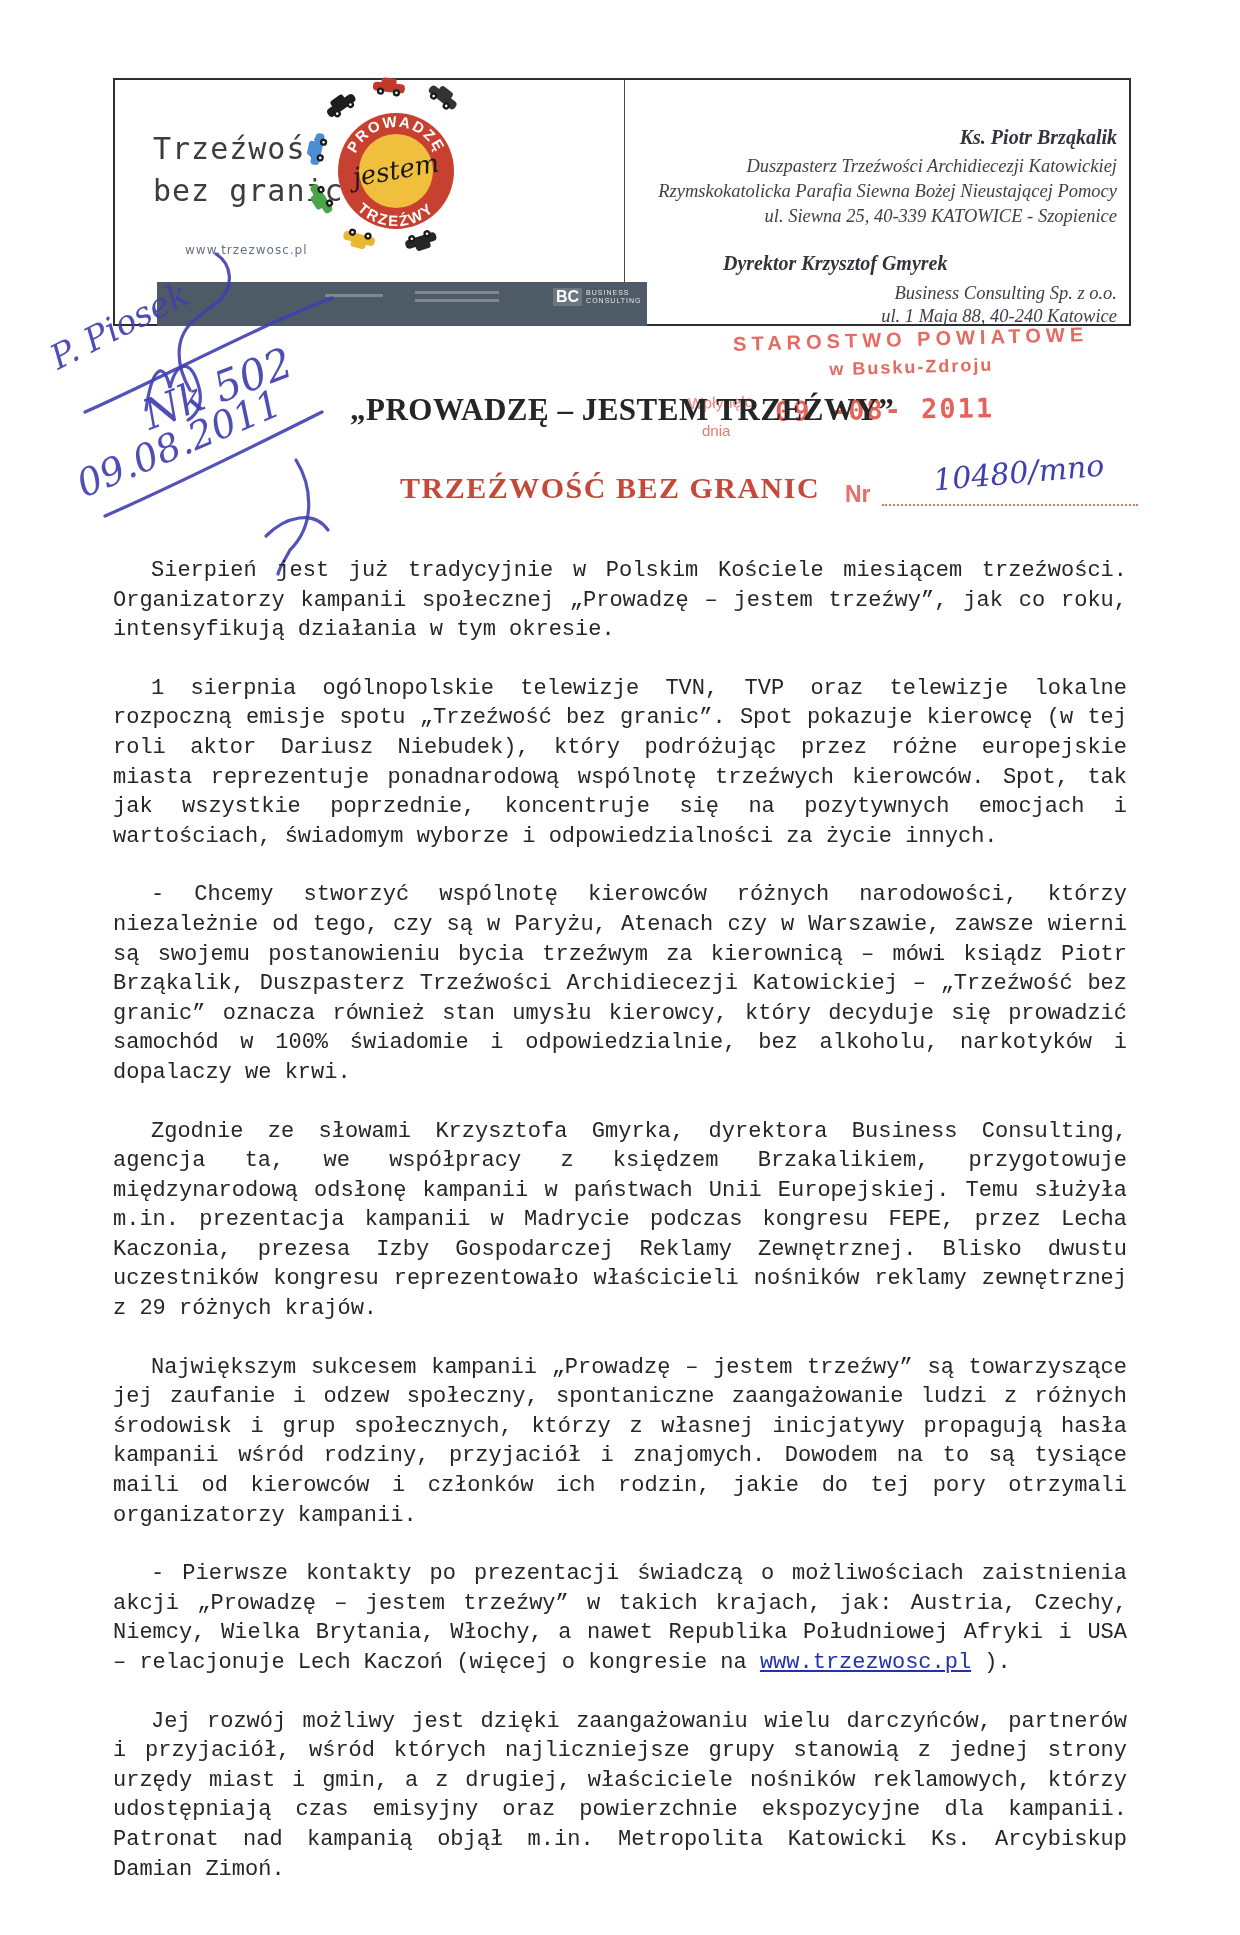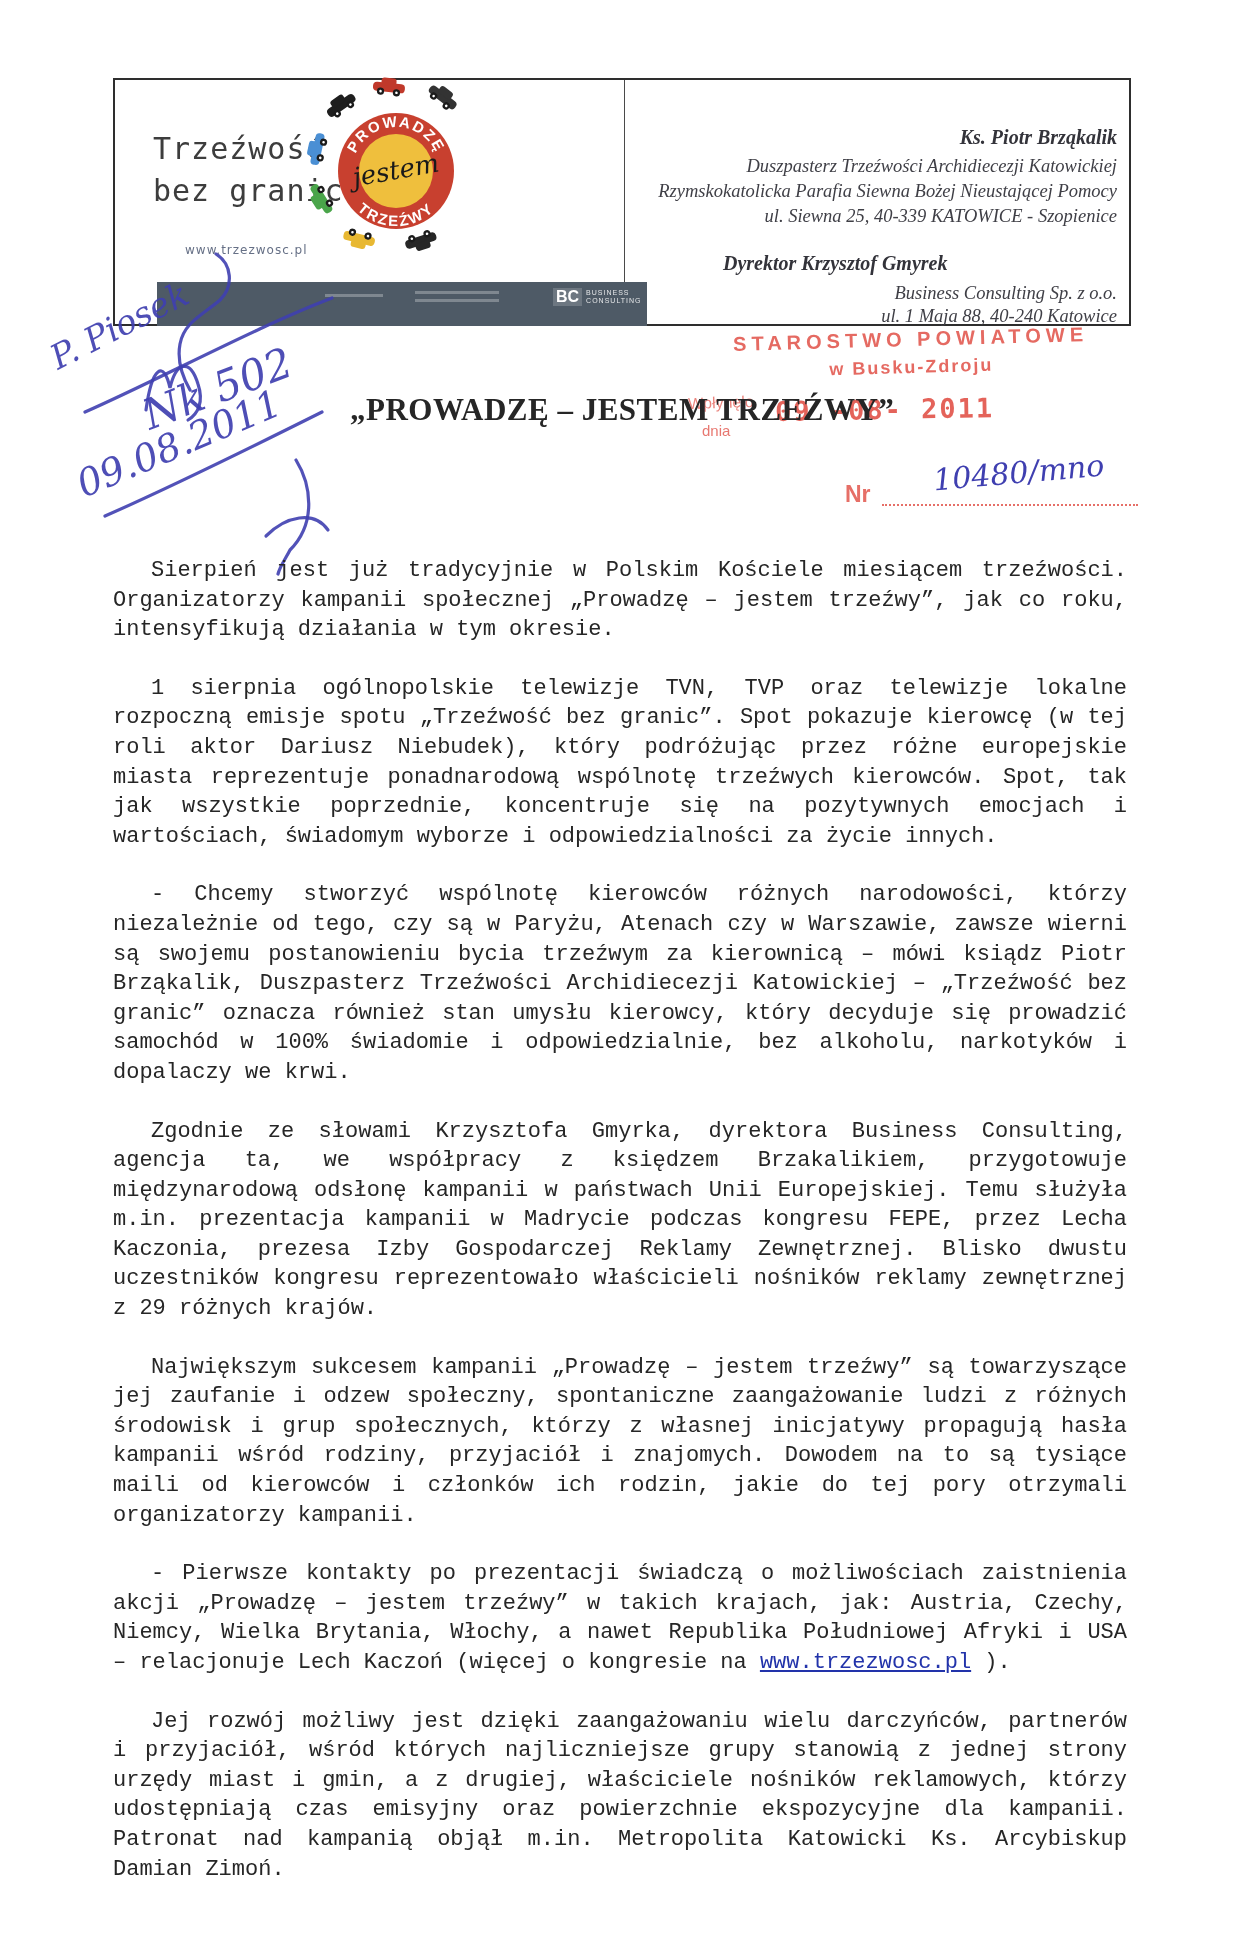--- a/index.html
+++ b/index.html
@@ -204,20 +204,21 @@
     <path d="M 118 162 C 124 118 136 112 142 140 C 148 114 162 110 170 136 C 176 154 170 166 160 172"></path>
     <path d="M 57 164 C 130 132 230 78 304 50"></path>
     <text x="122" y="182" font-size="42" transform="rotate(-21 122 182)">Nk 502</text>
     <text x="56" y="250" font-size="38" transform="rotate(-23 56 250)">09.08.2011</text>
     <path d="M 77 268 C 150 236 230 196 294 164"></path>
     <path d="M 268 212 C 284 238 288 276 262 302 C 258 310 252 318 250 326"></path>
     <path d="M 238 288 C 258 268 286 262 300 282"></path>
   </svg>
 
   <div class="doc-title">„PROWADZĘ – JESTEM TRZEŹWY”</div>
+  <div class="doc-subtitle">TRZEŹWOŚĆ BEZ GRANIC</div>
 
   <div class="body-text">
     <p>Sierpień jest już tradycyjnie w Polskim Kościele miesiącem trzeźwości. Organizatorzy kampanii społecznej „Prowadzę – jestem trzeźwy”, jak co roku, intensyfikują działania w tym okresie.</p>
     <p>1 sierpnia ogólnopolskie telewizje TVN, TVP oraz telewizje lokalne rozpoczną emisje spotu „Trzeźwość bez granic”. Spot pokazuje kierowcę (w tej roli aktor Dariusz Niebudek), który podróżując przez różne europejskie miasta reprezentuje ponadnarodową wspólnotę trzeźwych kierowców. Spot, tak jak wszystkie poprzednie, koncentruje się na pozytywnych emocjach i wartościach, świadomym wyborze i odpowiedzialności za życie innych.</p>
     <p>- Chcemy stworzyć wspólnotę kierowców różnych narodowości, którzy niezależnie od tego, czy są w Paryżu, Atenach czy w Warszawie, zawsze wierni są swojemu postanowieniu bycia trzeźwym za kierownicą – mówi ksiądz Piotr Brząkalik, Duszpasterz Trzeźwości Archidiecezji Katowickiej – „Trzeźwość bez granic” oznacza również stan umysłu kierowcy, który decyduje się prowadzić samochód w 100% świadomie i odpowiedzialnie, bez alkoholu, narkotyków i dopalaczy we krwi.</p>
     <p>Zgodnie ze słowami Krzysztofa Gmyrka, dyrektora Business Consulting, agencja ta, we współpracy z księdzem Brzakalikiem, przygotowuje międzynarodową odsłonę kampanii w państwach Unii Europejskiej. Temu służyła m.in. prezentacja kampanii w Madrycie podczas kongresu FEPE, przez Lecha Kaczonia, prezesa Izby Gospodarczej Reklamy Zewnętrznej. Blisko dwustu uczestników kongresu reprezentowało właścicieli nośników reklamy zewnętrznej z 29 różnych krajów.</p>
     <p>Największym sukcesem kampanii „Prowadzę – jestem trzeźwy” są towarzyszące jej zaufanie i odzew społeczny, spontaniczne zaangażowanie ludzi z różnych środowisk i grup społecznych, którzy z własnej inicjatywy propagują hasła kampanii wśród rodziny, przyjaciół i znajomych. Dowodem na to są tysiące maili od kierowców i członków ich rodzin, jakie do tej pory otrzymali organizatorzy kampanii.</p>
     <p><span>- Pierwsze kontakty po prezentacji świadczą o możliwościach zaistnienia akcji „Prowadzę – jestem trzeźwy” w takich krajach, jak: Austria, Czechy, Niemcy, Wielka Brytania, Włochy, a nawet Republika Południowej Afryki i USA – relacjonuje Lech Kaczoń (więcej o kongresie na </span><a href="#">www.trzezwosc.pl</a><span> ).</span></p>
     <p>Jej rozwój możliwy jest dzięki zaangażowaniu wielu darczyńców, partnerów i przyjaciół, wśród których najliczniejsze grupy stanowią z jednej strony urzędy miast i gmin, a z drugiej, właściciele nośników reklamowych, którzy udostępniają czas emisyjny oraz powierzchnie ekspozycyjne dla kampanii. Patronat nad kampanią objął m.in. Metropolita Katowicki Ks. Arcybiskup Damian Zimoń.</p>
   </div>

